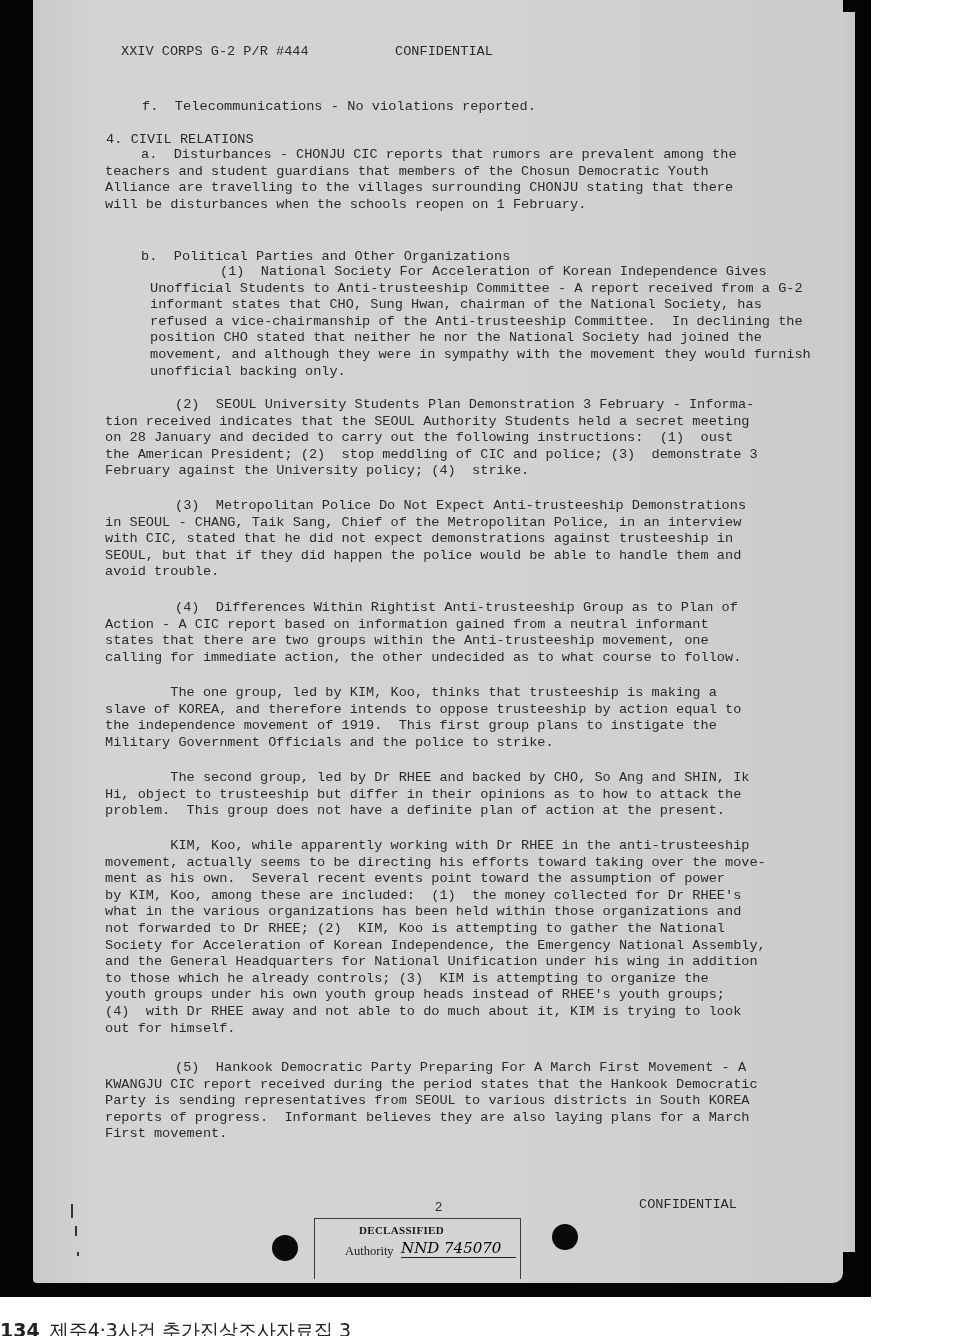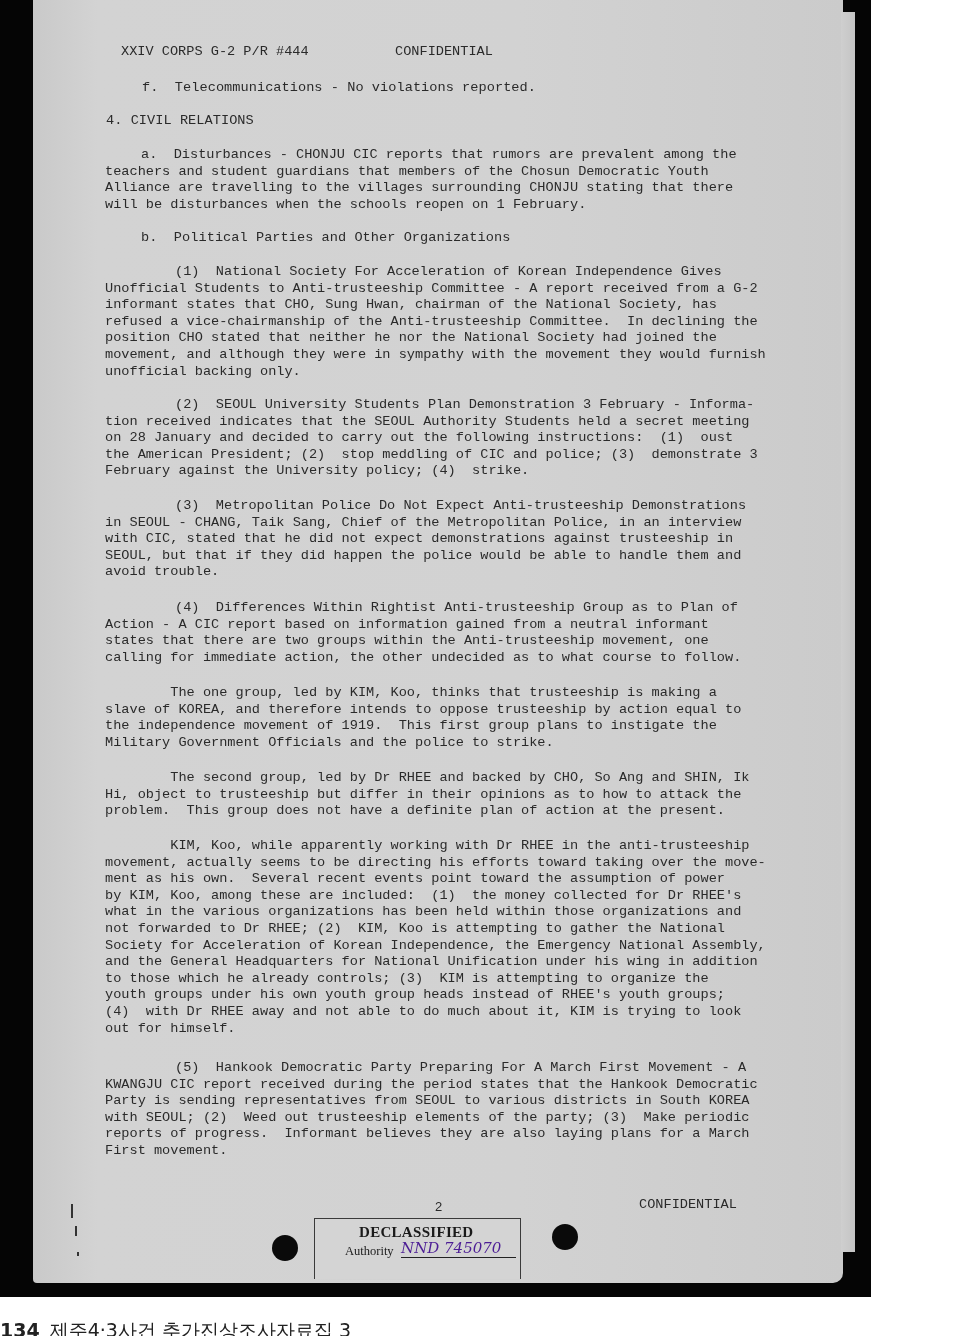--- a/index.html
+++ b/index.html
@@ -13,35 +13,35 @@
   .paper {
     position: absolute; left: 33px; top: 0; width: 810px; height: 1283px;
     background: linear-gradient(90deg, #c9c9c9 0%, #d3d3d3 8%, #d2d2d2 60%, #cbcbcb 100%);
     border-bottom-left-radius: 4px; border-bottom-right-radius: 10px;
     color: #2a2a2a;
   }
   .paper::after {
     content: ""; position: absolute; right: -12px; top: 12px; width: 14px; height: 1240px;
     background: linear-gradient(90deg, #cfcfcf, #c4c4c4);
   }
-  .line { position: absolute; font-size: 13.6px; line-height: 16.8px; white-space: pre; letter-spacing: 0.05px; }
+  .line { position: absolute; font-size: 13.6px; line-height: 16.8px; white-space: pre; letter-spacing: 0.05px; margin-top: 19px; }
   .u { text-underline-offset: 2px; }
   .hdr { position: absolute; top: 44px; font-size: 13.6px; }
   .para { position: absolute; left: 72px; width: 700px; font-size: 13.6px; line-height: 16.6px; }
   .para p { margin: 0; white-space: pre; }
   .page-num { position: absolute; left: 402px; top: 1199px; font-family: "Liberation Sans", sans-serif; font-size: 13px; }
   .conf-footer { position: absolute; left: 606px; top: 1197px; font-size: 13.6px; }
   .stamp {
     position: absolute; left: 281px; top: 1218px; width: 205px; height: 60px;
     border: 1.5px solid #3a3a3a; border-bottom: none; background: #d4d4d4;
     font-family: "Liberation Serif", serif; color: #1a1a1a;
   }
-  .stamp .t1 { position: absolute; left: 44px; top: 5px; font-size: 15px; font-weight: bold; letter-spacing: 0.3px; }
+  .stamp .t1 { position: absolute; left: 44px; top: 5px; font-size: 11px; font-weight: bold; letter-spacing: 0.3px; }
   .stamp .t2 { position: absolute; left: 30px; top: 25px; font-size: 12.5px; }
-  .stamp .sig { position: absolute; left: 86px; top: 20px; font-family: "DejaVu Serif", serif; font-style: italic; font-size: 15px; border-bottom: 1.2px solid #222; width: 115px; color: #4c1d95; }
+  .stamp .sig { position: absolute; left: 86px; top: 20px; font-family: "DejaVu Serif", serif; font-style: italic; font-size: 15px; border-bottom: 1.2px solid #222; width: 115px; color: #000000; }
   .hole { position: absolute; width: 26px; height: 26px; border-radius: 50%; background: #0a0a0a; }
   .mark { position: absolute; width: 2px; background: #333; }
   .caption {
     position: absolute; left: 0; top: 1318px; font-family: "DejaVu Sans", sans-serif; font-size: 19px; color: #222; white-space: nowrap;
   }
   .caption b { font-weight: bold; margin-right: 10px; }
 </style>
 </head>
 <body>
 
@@ -58,21 +58,21 @@
 
   <div class="para" style="top:147px;">
     <p><span style="padding-left:36px;">a.</span>  <span class="u">Disturbances</span><span> - CHONJU CIC reports that rumors are prevalent among the</span></p>
     <p>teachers and student guardians that members of the Chosun Democratic Youth</p>
     <p>Alliance are travelling to the villages surrounding CHONJU stating that there</p>
     <p>will be disturbances when the schools reopen on 1 February.</p>
   </div>
 
   <div class="line" style="left:108px; top:230px;"><span>b.</span>  <span class="u">Political Parties and Other Organizations</span></div>
 
-  <div class="para" style="top:264px;">
+  <div class="para" style="top:264px;margin-left:45px;">
     <p><span style="padding-left:70px;">(1)</span>  <span class="u">National Society For Acceleration of Korean Independence Gives</span></p>
     <p><span class="u">Unofficial Students to Anti-trusteeship Committee</span><span> - A report received from a G-2</span></p>
     <p>informant states that CHO, Sung Hwan, chairman of the National Society, has</p>
     <p>refused a vice-chairmanship of the Anti-trusteeship Committee.  In declining the</p>
     <p>position CHO stated that neither he nor the National Society had joined the</p>
     <p>movement, and although they were in sympathy with the movement they would furnish</p>
     <p>unofficial backing only.</p>
   </div>
 
   <div class="para" style="top:397px;">
@@ -123,21 +123,20 @@
     <p>to those which he already controls; (3)  KIM is attempting to organize the</p>
     <p>youth groups under his own youth group heads instead of RHEE's youth groups;</p>
     <p>(4)  with Dr RHEE away and not able to do much about it, KIM is trying to look</p>
     <p>out for himself.</p>
   </div>
 
   <div class="para" style="top:1060px;">
     <p><span style="padding-left:70px;">(5)</span>  <span class="u">Hankook Democratic Party Preparing For A March First Movement</span><span> - A</span></p>
     <p>KWANGJU CIC report received during the period states that the Hankook Democratic</p>
     <p>Party is sending representatives from SEOUL to various districts in South KOREA</p>
-    <p>with SEOUL; (2)  Weed out trusteeship elements of the party; (3)  Make periodic</p>
     <p>reports of progress.  Informant believes they are also laying plans for a March</p>
     <p>First movement.</p>
   </div>
 
   <div class="page-num">2</div>
   <div class="conf-footer u">CONFIDENTIAL</div>
 
   <div class="stamp">
     <span class="t1">DECLASSIFIED</span>
     <span class="t2">Authority</span>

